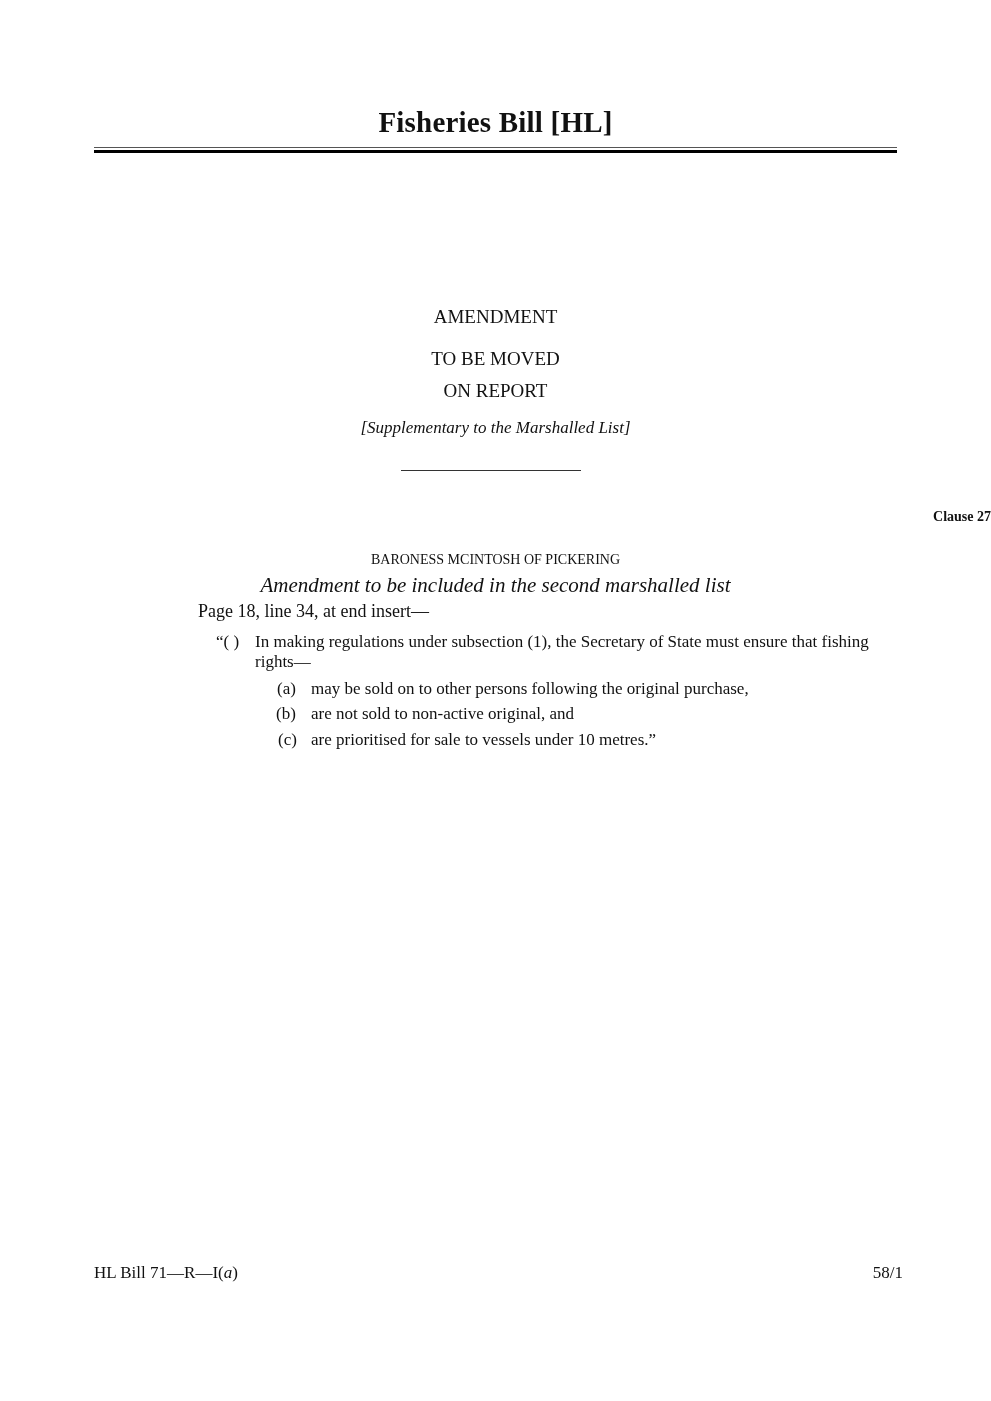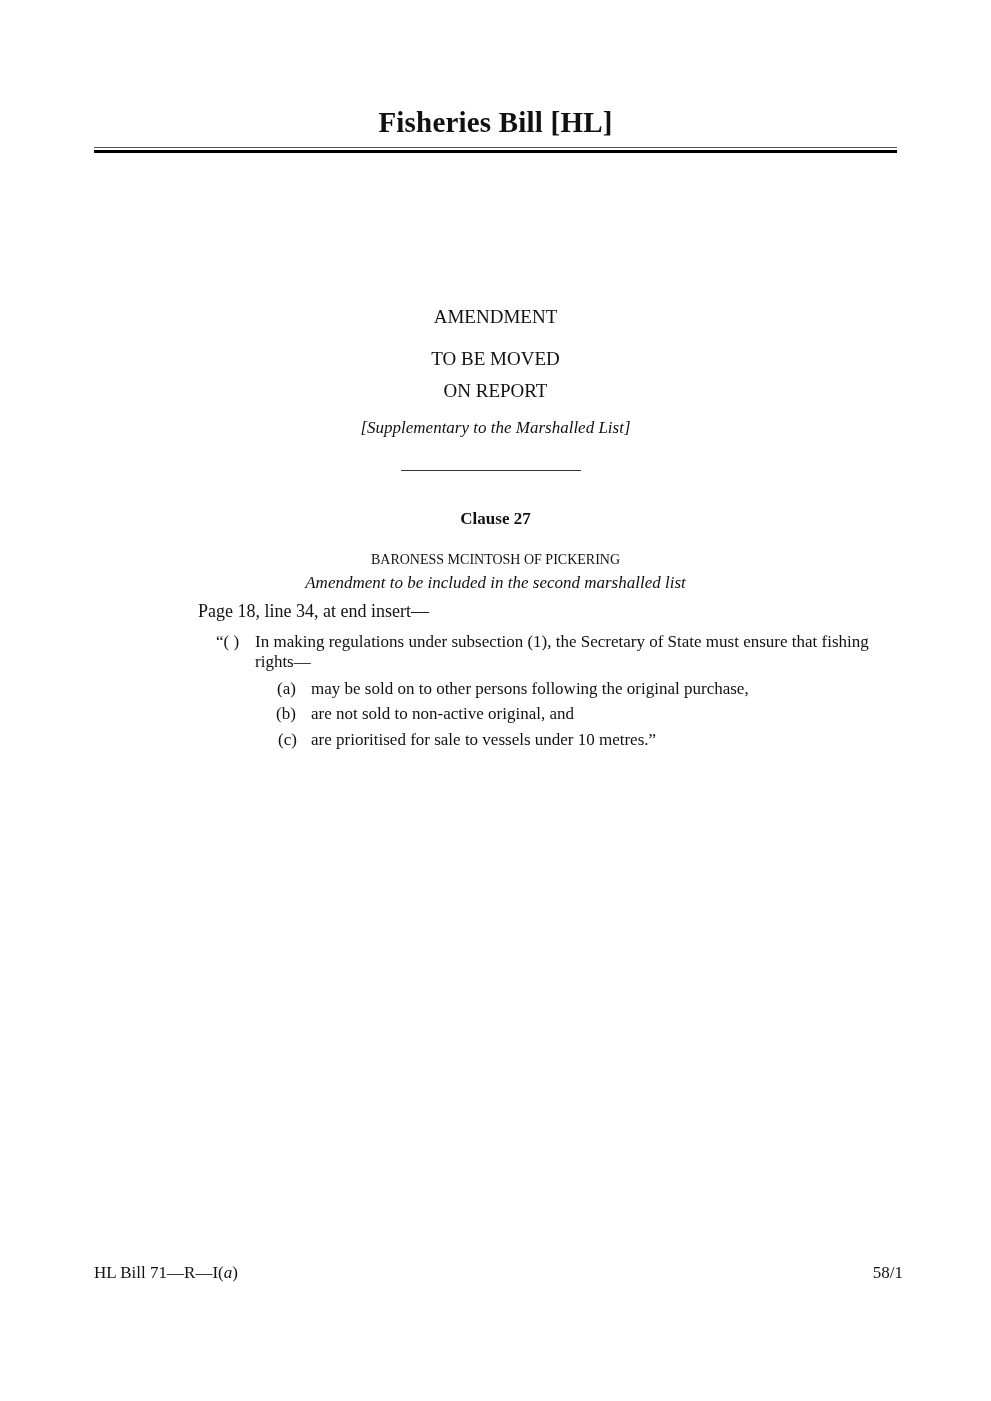--- a/index.html
+++ b/index.html
@@ -12,23 +12,23 @@
     font-size: 29px; font-weight: bold; letter-spacing: 0.2px;
   }
   .rule-thin { position: absolute; left: 94px; width: 803px; top: 147px; height: 1px; background: #555; }
   .rule-thick { position: absolute; left: 94px; width: 803px; top: 150px; height: 3px; background: #000; }
   .center-line { position: absolute; left: 0; width: 991px; text-align: center; font-size: 19px; }
   .l-amend { top: 306px; }
   .l-moved { top: 348px; }
   .l-report { top: 380px; }
   .l-supp { top: 418px; font-style: italic; font-size: 17px; }
   .short-rule { position: absolute; left: 401px; width: 180px; top: 470px; height: 1px; background: #333; }
-  .l-clause { top: 509px; font-weight: bold; font-size: 17px; }
+  .l-clause { top: 509px; font-weight: bold; font-size: 14px; text-align: right; }
   .l-baroness { top: 552px; font-size: 14px; }
-  .l-note { top: 573px; font-style: italic; font-size: 17px; }
+  .l-note { top: 573px; font-style: italic; font-size: 21px; }
   .page-line { position: absolute; left: 198px; top: 601px; font-size: 18px; }
   .sub { position: absolute; font-size: 17px; line-height: 20px; }
   .sub-mark { left: 216px; top: 632px; }
   .sub-text { left: 255px; top: 632px; width: 645px; }
   .para-label { position: absolute; font-size: 17px; }
   .para-text { position: absolute; font-size: 17px; left: 311px; }
   .pa { top: 679px; } .pb { top: 704px; } .pc { top: 730px; }
   .pl-a { left: 277px; } .pl-b { left: 276px; } .pl-c { left: 278px; }
   .footer-left { position: absolute; left: 94px; top: 1263px; font-size: 17px; }
   .footer-right { position: absolute; right: 88px; top: 1263px; font-size: 17px; }

